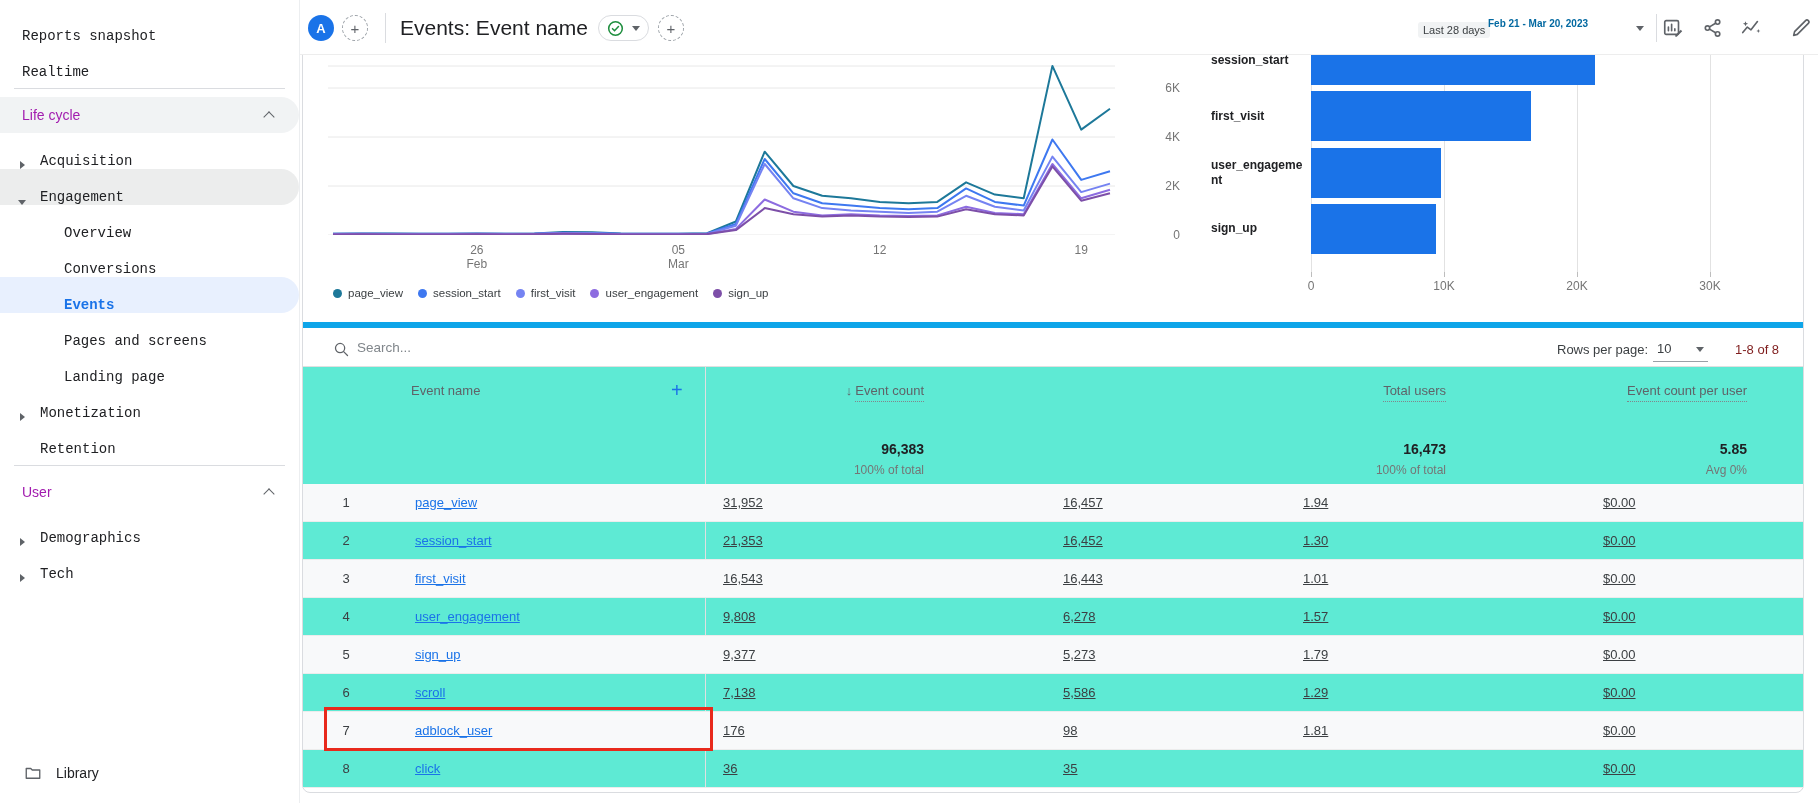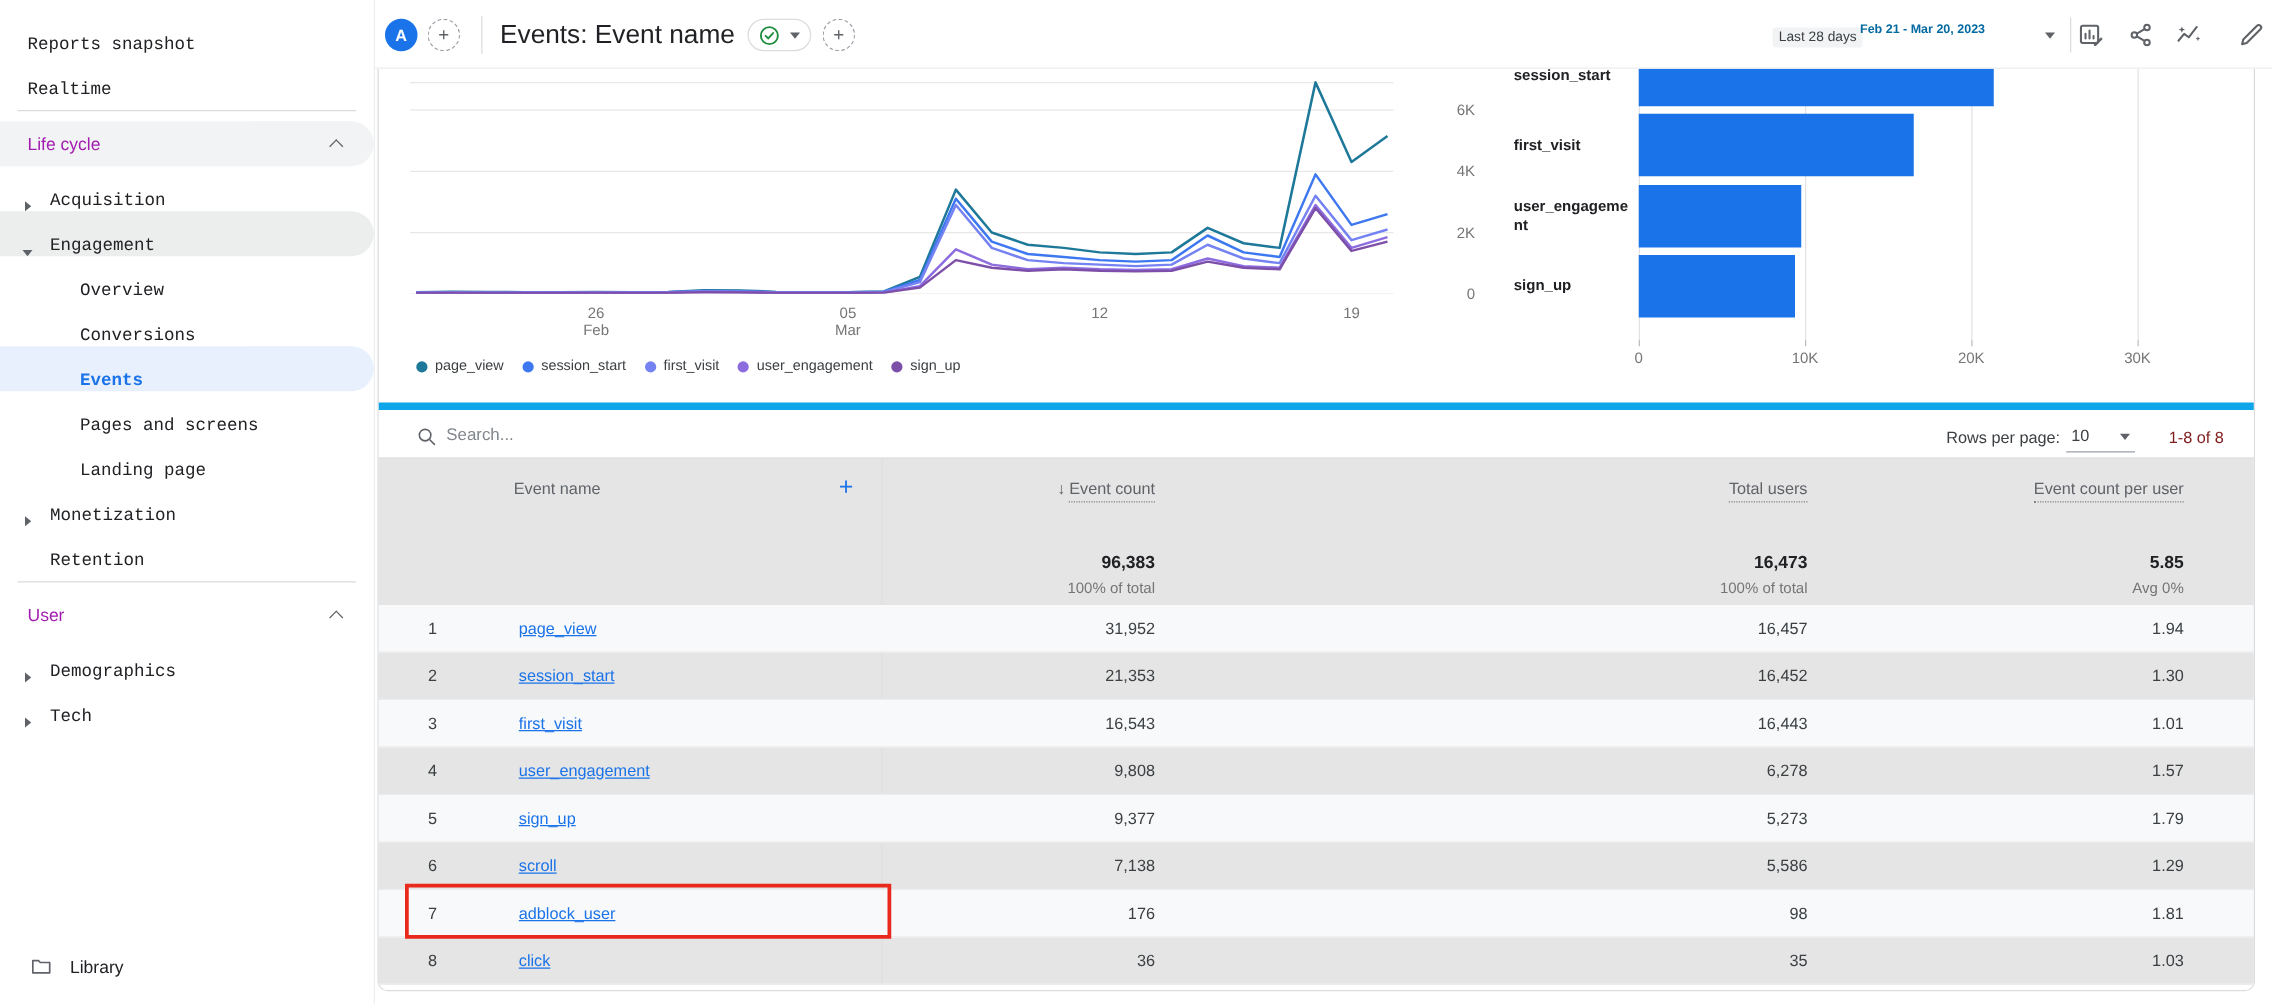--- a/index.html
+++ b/index.html
@@ -88,35 +88,35 @@
   #search-input::placeholder { color:#80868b; }
   #rpp-label { position:absolute; left:1254px; top:14px; font-size:13px; color:#3c4043; }
   #rpp-select { position:absolute; left:1350px; top:10px; width:55px; height:24px;
     border-bottom:1px solid #9aa0a6; font-size:13px; color:#3c4043; cursor:pointer; }
   #rpp-select .caret-dn { position:absolute; right:4px; top:9px; }
   #rpp-val { position:absolute; left:4px; top:3px; }
   #pag-range { position:absolute; left:1432px; top:14px; font-size:13px; color:#7f1d1d; }
 
   
   #tbl { position:absolute; left:303px; top:366px; width:1500px; height:421px; z-index:1;
-    border-top:1px solid #e0e0e0; background:#e5e5e5; }
+    border-top:1px solid #e0e0e0; background:#5eead4; }
   #col-div { position:absolute; left:402px; top:0; height:421px; border-left:1px solid #e0e0e0; }
   .th { position:absolute; top:16px; font-size:13px; color:#5f6368; }
   .th-metric { text-align:right; }
   .th-metric .thl { border-bottom:1px dotted #80868b; padding-bottom:3px; }
   .sort-ar { color:#5f6368; margin-right:3px; font-size:13px; }
   #th-plus { position:absolute; left:368px; top:12px; font-size:20px; color:#1a73e8; cursor:pointer; }
   .tot-num { position:absolute; top:74px; font-size:14px; font-weight:bold; color:#202124; text-align:right; }
   .tot-sub { position:absolute; top:96px; font-size:12px; color:#757575; text-align:right; }
   .trow { position:absolute; left:0; width:1500px; height:38px; border-bottom:1px solid #ececec; }
   .trow.odd { background:#f8f9fa; }
   .td { position:absolute; top:11px; font-size:13px; color:#3c4043; }
   .td-num { left:28px; width:30px; text-align:center; }
   .td-name { left:112px; color:#1a73e8; text-decoration:underline; cursor:pointer; }
-  .td-r { text-align:right; }
+  .td-r { text-align:left;text-decoration:underline; }
   .c-count { left:420px; width:201px; }
   .c-users { left:760px; width:383px; }
   .c-per  { left:1000px; width:444px; }
   .c-rev  { left:1300px; width:372px; }
   #hl-box { position:absolute; left:324px; top:707px; width:389px; height:44px;
     border:3px solid #e8291c; z-index:8; pointer-events:none; }
 
   svg.ic { stroke:#5f6368; fill:none; stroke-width:1.8; stroke-linecap:round; stroke-linejoin:round; }
 </style>
 </head>
@@ -403,18 +403,17 @@
     <div class="td td-r c-count">176</div>
     <div class="td td-r c-users">98</div>
     <div class="td td-r c-per">1.81</div>
     <div class="td td-r c-rev">$0.00</div>
   </div>
   <div class="trow" style="top:383px">
     <div class="td td-num">8</div>
     <div class="td td-name">click</div>
     <div class="td td-r c-count">36</div>
     <div class="td td-r c-users">35</div>
-    <div class="td td-r c-per">1.03</div>
     <div class="td td-r c-rev">$0.00</div>
   </div>
 </div>
 
 <div id="hl-box" style="border-color: rgb(232, 41, 28);"></div>
 
 </body></html>

